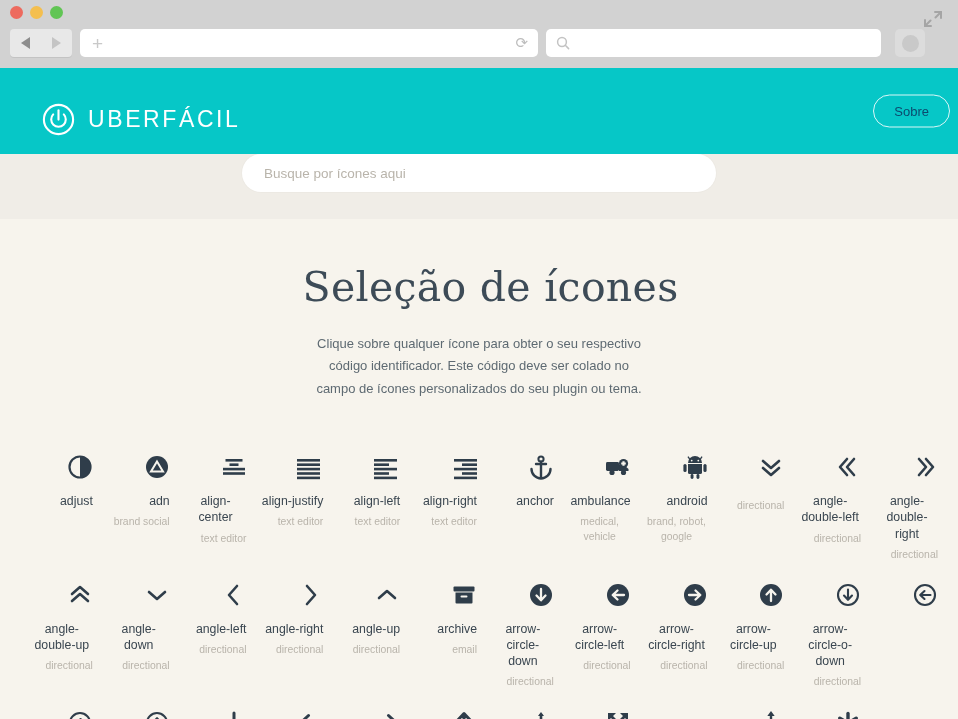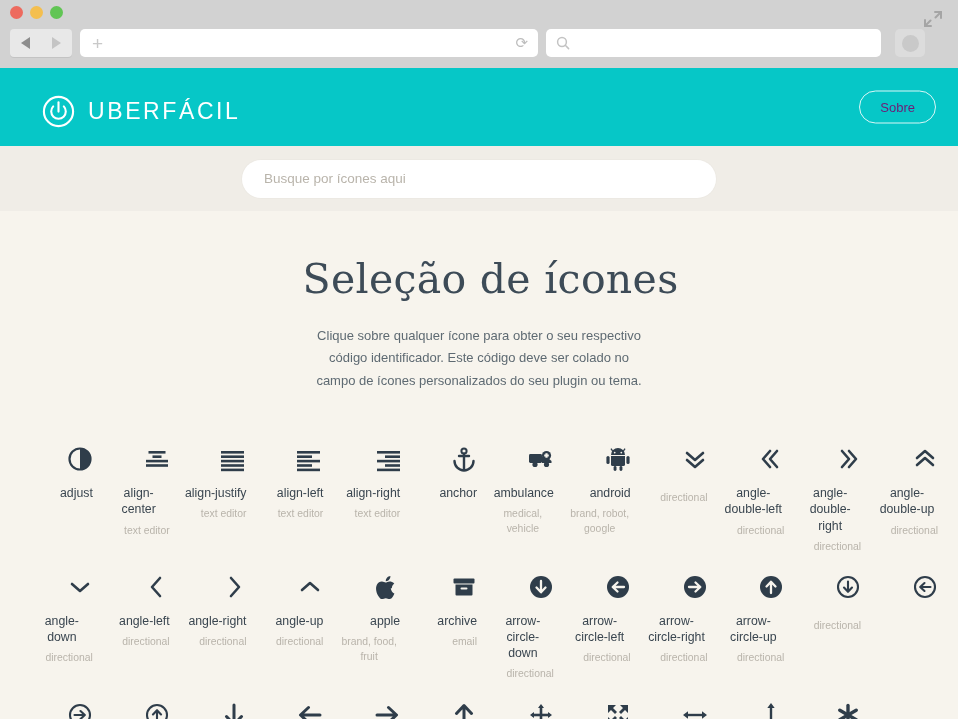--- a/index.html
+++ b/index.html
@@ -55,37 +55,37 @@
   }
   .profile-btn{
     width:30px;height:28px;background:#dcdcdc;border-radius:5px;
     display:flex;align-items:center;justify-content:center;margin-left:6px;
   }
   .profile-circle{width:17px;height:17px;border-radius:50%;background:#c9c9c9;}
 
   
   .site-header{
     height:70px;background:#06C7C7;display:flex;align-items:center;
-    padding:8px 0 0 42px;position:relative;
+    padding:16px 0 0 42px;position:relative;
   }
   .brand{display:flex;align-items:center;gap:13px;}
   .brand-name{
     color:#fff;font-size:23px;letter-spacing:2.6px;font-weight:400;
     font-family:"Liberation Sans", sans-serif;
   }
   .sobre{
-    position:absolute;right:22px;top:50%;transform:translateY(-50%);
-    border:1.5px solid rgba(255,255,255,.85);color:#701a75;border-radius:20px;
+    position:absolute;right:8px;top:50%;transform:translateY(-50%);
+    border:1.5px solid rgba(255,255,255,.85);color:#0c4a6e;border-radius:20px;
     padding:8px 20px;font-size:13px;background:transparent;cursor:pointer;
     font-family:"Liberation Sans", sans-serif;
   }
 
   
   .search-band{
-    background:#F0EDE7;height:65px;display:flex;align-items:center;justify-content:center;
+    background:#F0EDE7;height:65px;display:flex;align-items:flex-start;justify-content:center;
   }
   .icon-search{
     width:430px;height:38px;border-radius:20px;border:none;background:#fff;
     padding:0 22px;font-size:13.5px;color:#4a5258;outline:none;
     font-family:"Liberation Sans", sans-serif;
     box-shadow:0 0 0 1px rgba(0,0,0,.015);
   }
   .icon-search::placeholder{color:#b9b4ab;}
 
   
@@ -194,20 +194,30 @@
               <circle cx="13" cy="13" r="10.5" fill="none" stroke="#2f3d4a" stroke-width="2.2"></circle>
               <path d="M13 2.5 A10.5 10.5 0 0 1 13 23.5 Z" fill="#2f3d4a"></path>
             </svg>
           </div>
           <div class="cname">adjust</div>
           <div class="ctags"></div>
         </div>
         <div class="cell">
           <div class="glyph">
             <svg width="26" height="26" viewBox="0 0 26 26">
+              <circle cx="13" cy="13" r="11" fill="#2f3d4a"></circle>
+              <path d="M13 7.5 L19 17.5 L7 17.5 Z" fill="none" stroke="#F7F4ED" stroke-width="2"></path>
+            </svg>
+          </div>
+          <div class="cname">adn</div>
+          <div class="ctags">brand social</div>
+        </div>
+        <div class="cell">
+          <div class="glyph">
+            <svg width="26" height="26" viewBox="0 0 26 26">
               <rect x="4.5" y="5" width="17" height="2.6" fill="#2f3d4a"></rect>
               <rect x="8.5" y="9.4" width="9" height="2.6" fill="#2f3d4a"></rect>
               <rect x="2" y="13.8" width="22" height="2.6" fill="#2f3d4a"></rect>
               <rect x="2" y="18.200000000000003" width="22" height="2.6" fill="#2f3d4a"></rect>
             </svg>
           </div>
           <div class="cname">align-center</div>
           <div class="ctags">text editor</div>
         </div>
         <div class="cell">
@@ -364,30 +374,20 @@
             <svg width="26" height="26" viewBox="0 0 26 26">
               <polyline points="5,16 13,9 21,16" fill="none" stroke="#2f3d4a" stroke-width="2.6" stroke-linecap="round" stroke-linejoin="round"></polyline>
             </svg>
           </div>
           <div class="cname">angle-up</div>
           <div class="ctags">directional</div>
         </div>
         <div class="cell">
           <div class="glyph">
             <svg width="26" height="26" viewBox="0 0 26 26">
-              <path d="M17.8 14.2c0-3 2.4-4.3 2.5-4.4-1.4-2-3.5-2.3-4.3-2.3-1.8-.2-3.5 1.1-4.4 1.1-.9 0-2.3-1.1-3.8-1-2 .03-3.8 1.1-4.8 2.9-2 3.5-.5 8.8 1.5 11.7 1 1.4 2.1 3 3.6 2.9 1.4-.06 2-.9 3.7-.9s2.2.9 3.8.9c1.6 0 2.6-1.4 3.5-2.8.6-.9 1-1.8 1.3-2.7-3-1.2-3.6-5.3-3.6-5.4z" fill="#2f3d4a"></path>
-              <path d="M15.2 5.6c.8-1 1.3-2.3 1.2-3.6-1.2.05-2.6.8-3.4 1.8-.7.9-1.4 2.2-1.2 3.5 1.3.1 2.7-.7 3.4-1.7z" fill="#2f3d4a"></path>
-            </svg>
-          </div>
-          <div class="cname">apple</div>
-          <div class="ctags">brand, food, fruit</div>
-        </div>
-        <div class="cell">
-          <div class="glyph">
-            <svg width="26" height="26" viewBox="0 0 26 26">
               <rect x="2.5" y="4.5" width="21" height="5" rx="1" fill="#2f3d4a"></rect>
               <path d="M4.5 10.5 h17 v10 a1 1 0 0 1 -1 1 h-15 a1 1 0 0 1 -1 -1 Z" fill="#2f3d4a"></path>
               <rect x="9.5" y="13.5" width="7" height="2.1" rx="1" fill="#F7F4ED"></rect>
             </svg>
           </div>
           <div class="cname">archive</div>
           <div class="ctags">email</div>
         </div>
         <div class="cell">
           <div class="glyph">
@@ -439,20 +439,21 @@
         </div>
         <div class="cell">
           <div class="glyph">
             <svg width="26" height="26" viewBox="0 0 26 26">
               <g transform="rotate(0 13 13)">
                 <circle cx="13" cy="13" r="10" fill="none" stroke="#2f3d4a" stroke-width="2.1"></circle>
                 <path d="M13 7.5 L13 17.5 M9 13.5 L13 17.8 L17 13.5" fill="none" stroke="#2f3d4a" stroke-width="2.1" stroke-linecap="round" stroke-linejoin="round"></path>
               </g>
             </svg>
           </div>
+          <div class="cname">arrow-circle-o-down</div>
           <div class="ctags">directional</div>
         </div>
         <div class="cell">
           <div class="glyph">
             <svg width="26" height="26" viewBox="0 0 26 26">
               <g transform="rotate(90 13 13)">
                 <circle cx="13" cy="13" r="10" fill="none" stroke="#2f3d4a" stroke-width="2.1"></circle>
                 <path d="M13 7.5 L13 17.5 M9 13.5 L13 17.8 L17 13.5" fill="none" stroke="#2f3d4a" stroke-width="2.1" stroke-linecap="round" stroke-linejoin="round"></path>
               </g>
             </svg>

